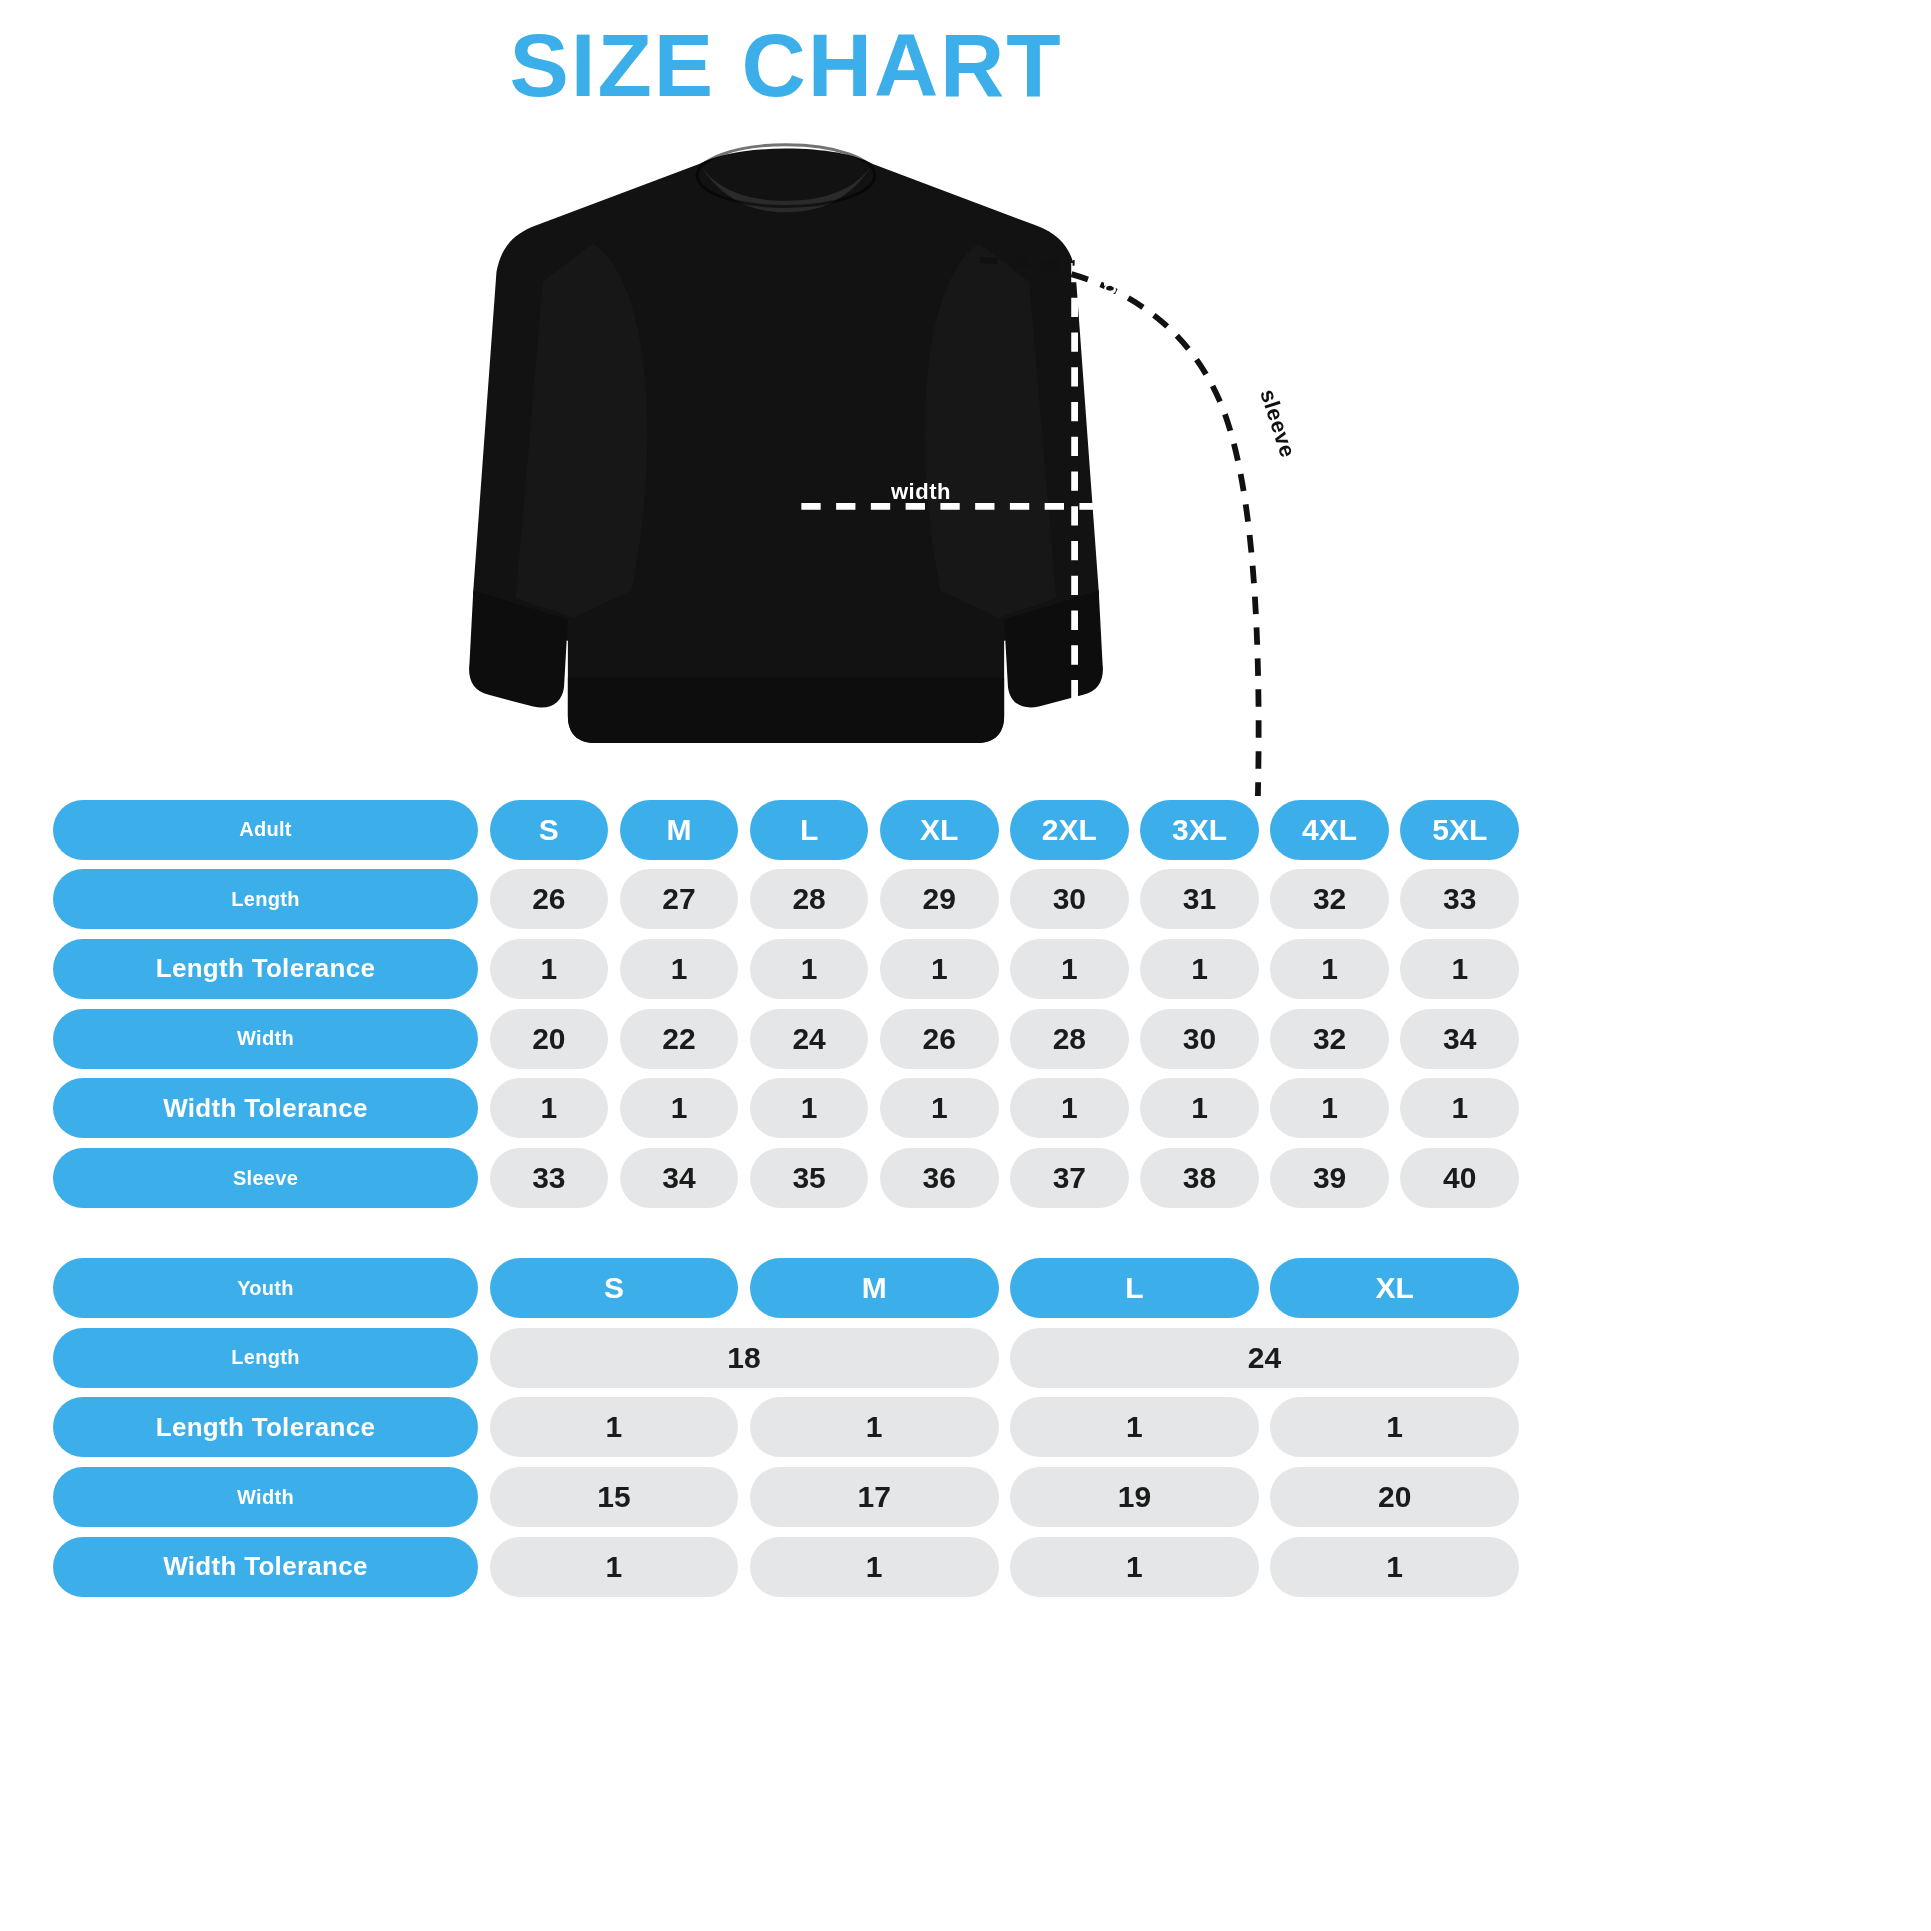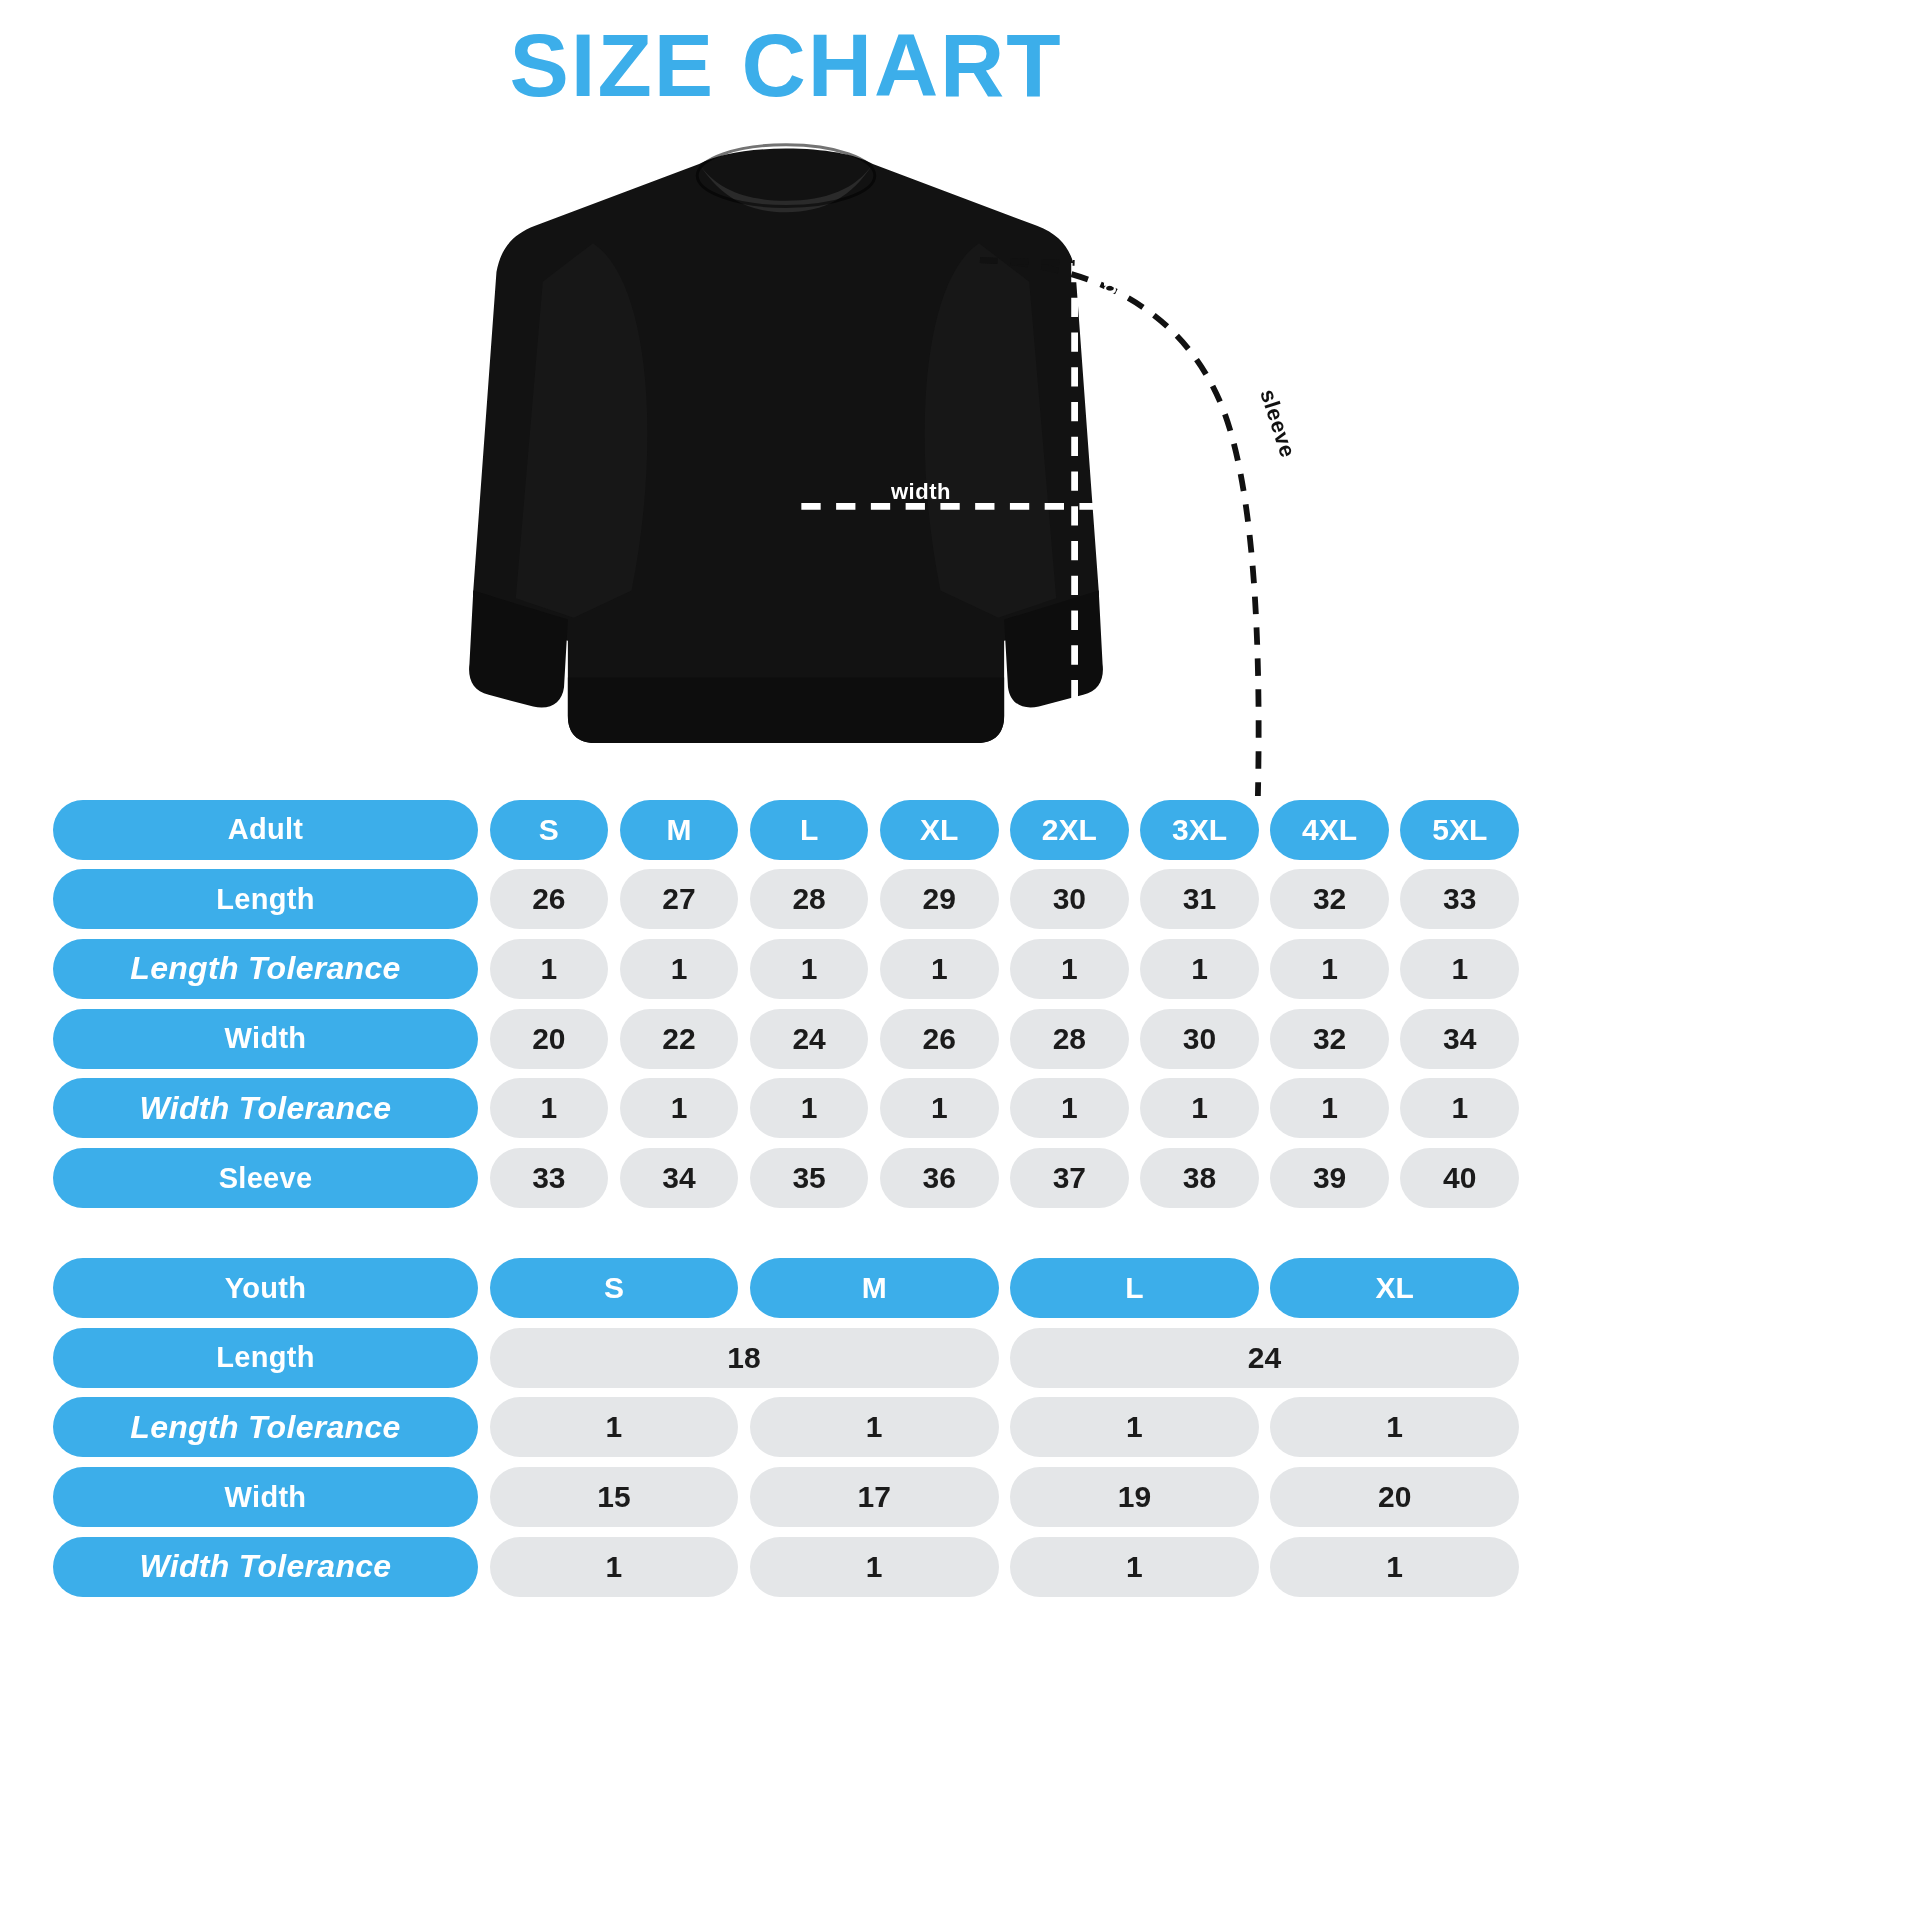--- a/index.html
+++ b/index.html
@@ -76,25 +76,25 @@
   }
   .rowhead {
     width: 425px;
     flex: 0 0 425px;
     background: #3caeea;
     color: #ffffff;
     border-radius: 31px;
     display: flex;
     align-items: center;
     justify-content: center;
-    font-size: 29px;
+    font-size: 20px;
     font-weight: bold;
     letter-spacing: 0.3px;
   }
-  .rowhead.small { font-size: 32px; font-style: italic; }
+  .rowhead.small { font-size: 26px; }
   .cells {
     display: flex;
     flex: 1 1 auto;
     gap: 11.6px;
   }
   .cell {
     flex: 1 1 0;
     border-radius: 31px;
     display: flex;
     align-items: center;

